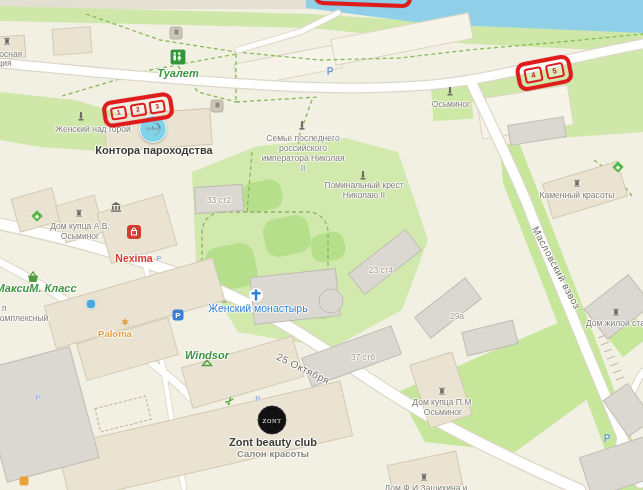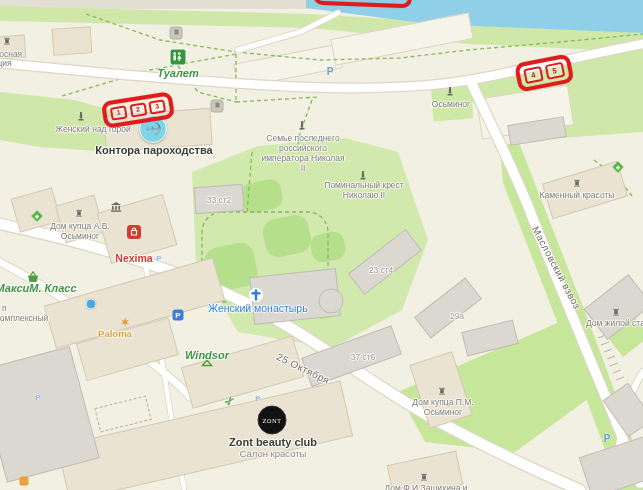--- a/index.html
+++ b/index.html
@@ -13,21 +13,21 @@
     position:absolute;z-index:5;transform:translate(-50%,-50%);
     font-size:8.5px;line-height:10px;color:#7d7a70;white-space:nowrap;text-align:center;
     text-shadow:0 0 2px #fff,0 0 2px #fff,0 1px 1px #fff,1px 0 1px #fff,-1px 0 1px #fff,0 -1px 1px #fff;
   }
   .lbl span{display:block;}
   .lbl.lanchor{transform:translate(0,-50%);text-align:left;}
   .g{color:#3e9440;font-weight:bold;font-size:11px;font-style:italic;}
   .bl{color:#2f7ed8;font-weight:normal;font-size:10.5px;}
   .rd{color:#d23c32;font-weight:bold;font-size:10.5px;}
   .dk{color:#3b3a33;font-weight:bold;font-size:11px;}
-  .sub{color:#8a867c;font-weight:normal;font-size:9.5px;text-align:right;}
+  .sub{color:#8a867c;font-weight:bold;font-size:9.5px;text-align:right;}
   .num{color:#9b9789;}
   .street{color:#6e6a5e;font-size:10px;letter-spacing:.5px;}
   .or{color:#e09c3c;font-weight:bold;font-size:9.5px;}
   .icon{position:absolute;z-index:4;transform:translate(-50%,-50%);display:flex;align-items:center;justify-content:center;}
   .pbadge{width:11px;height:11px;border-radius:3px;background:#3b7fd4;color:#fff;font-weight:bold;font-size:8px;}
   .pletter{color:#6d9bd6;font-weight:bold;font-size:10px;text-shadow:0 0 2px #fff;}
   .pfaint{color:#9ab5e0;font-weight:bold;font-size:8px;text-shadow:0 0 2px #fff;}
   .graybadge{width:11px;height:11px;border-radius:3px;background:#cbc7bc;border:1px solid #b3afa2;}
   .graybadge i{display:block;width:4px;height:5px;background:#8e8a7d;margin:auto;margin-top:2px;}
   .orbadge{width:9px;height:9px;border-radius:2px;background:#e8a33d;}

